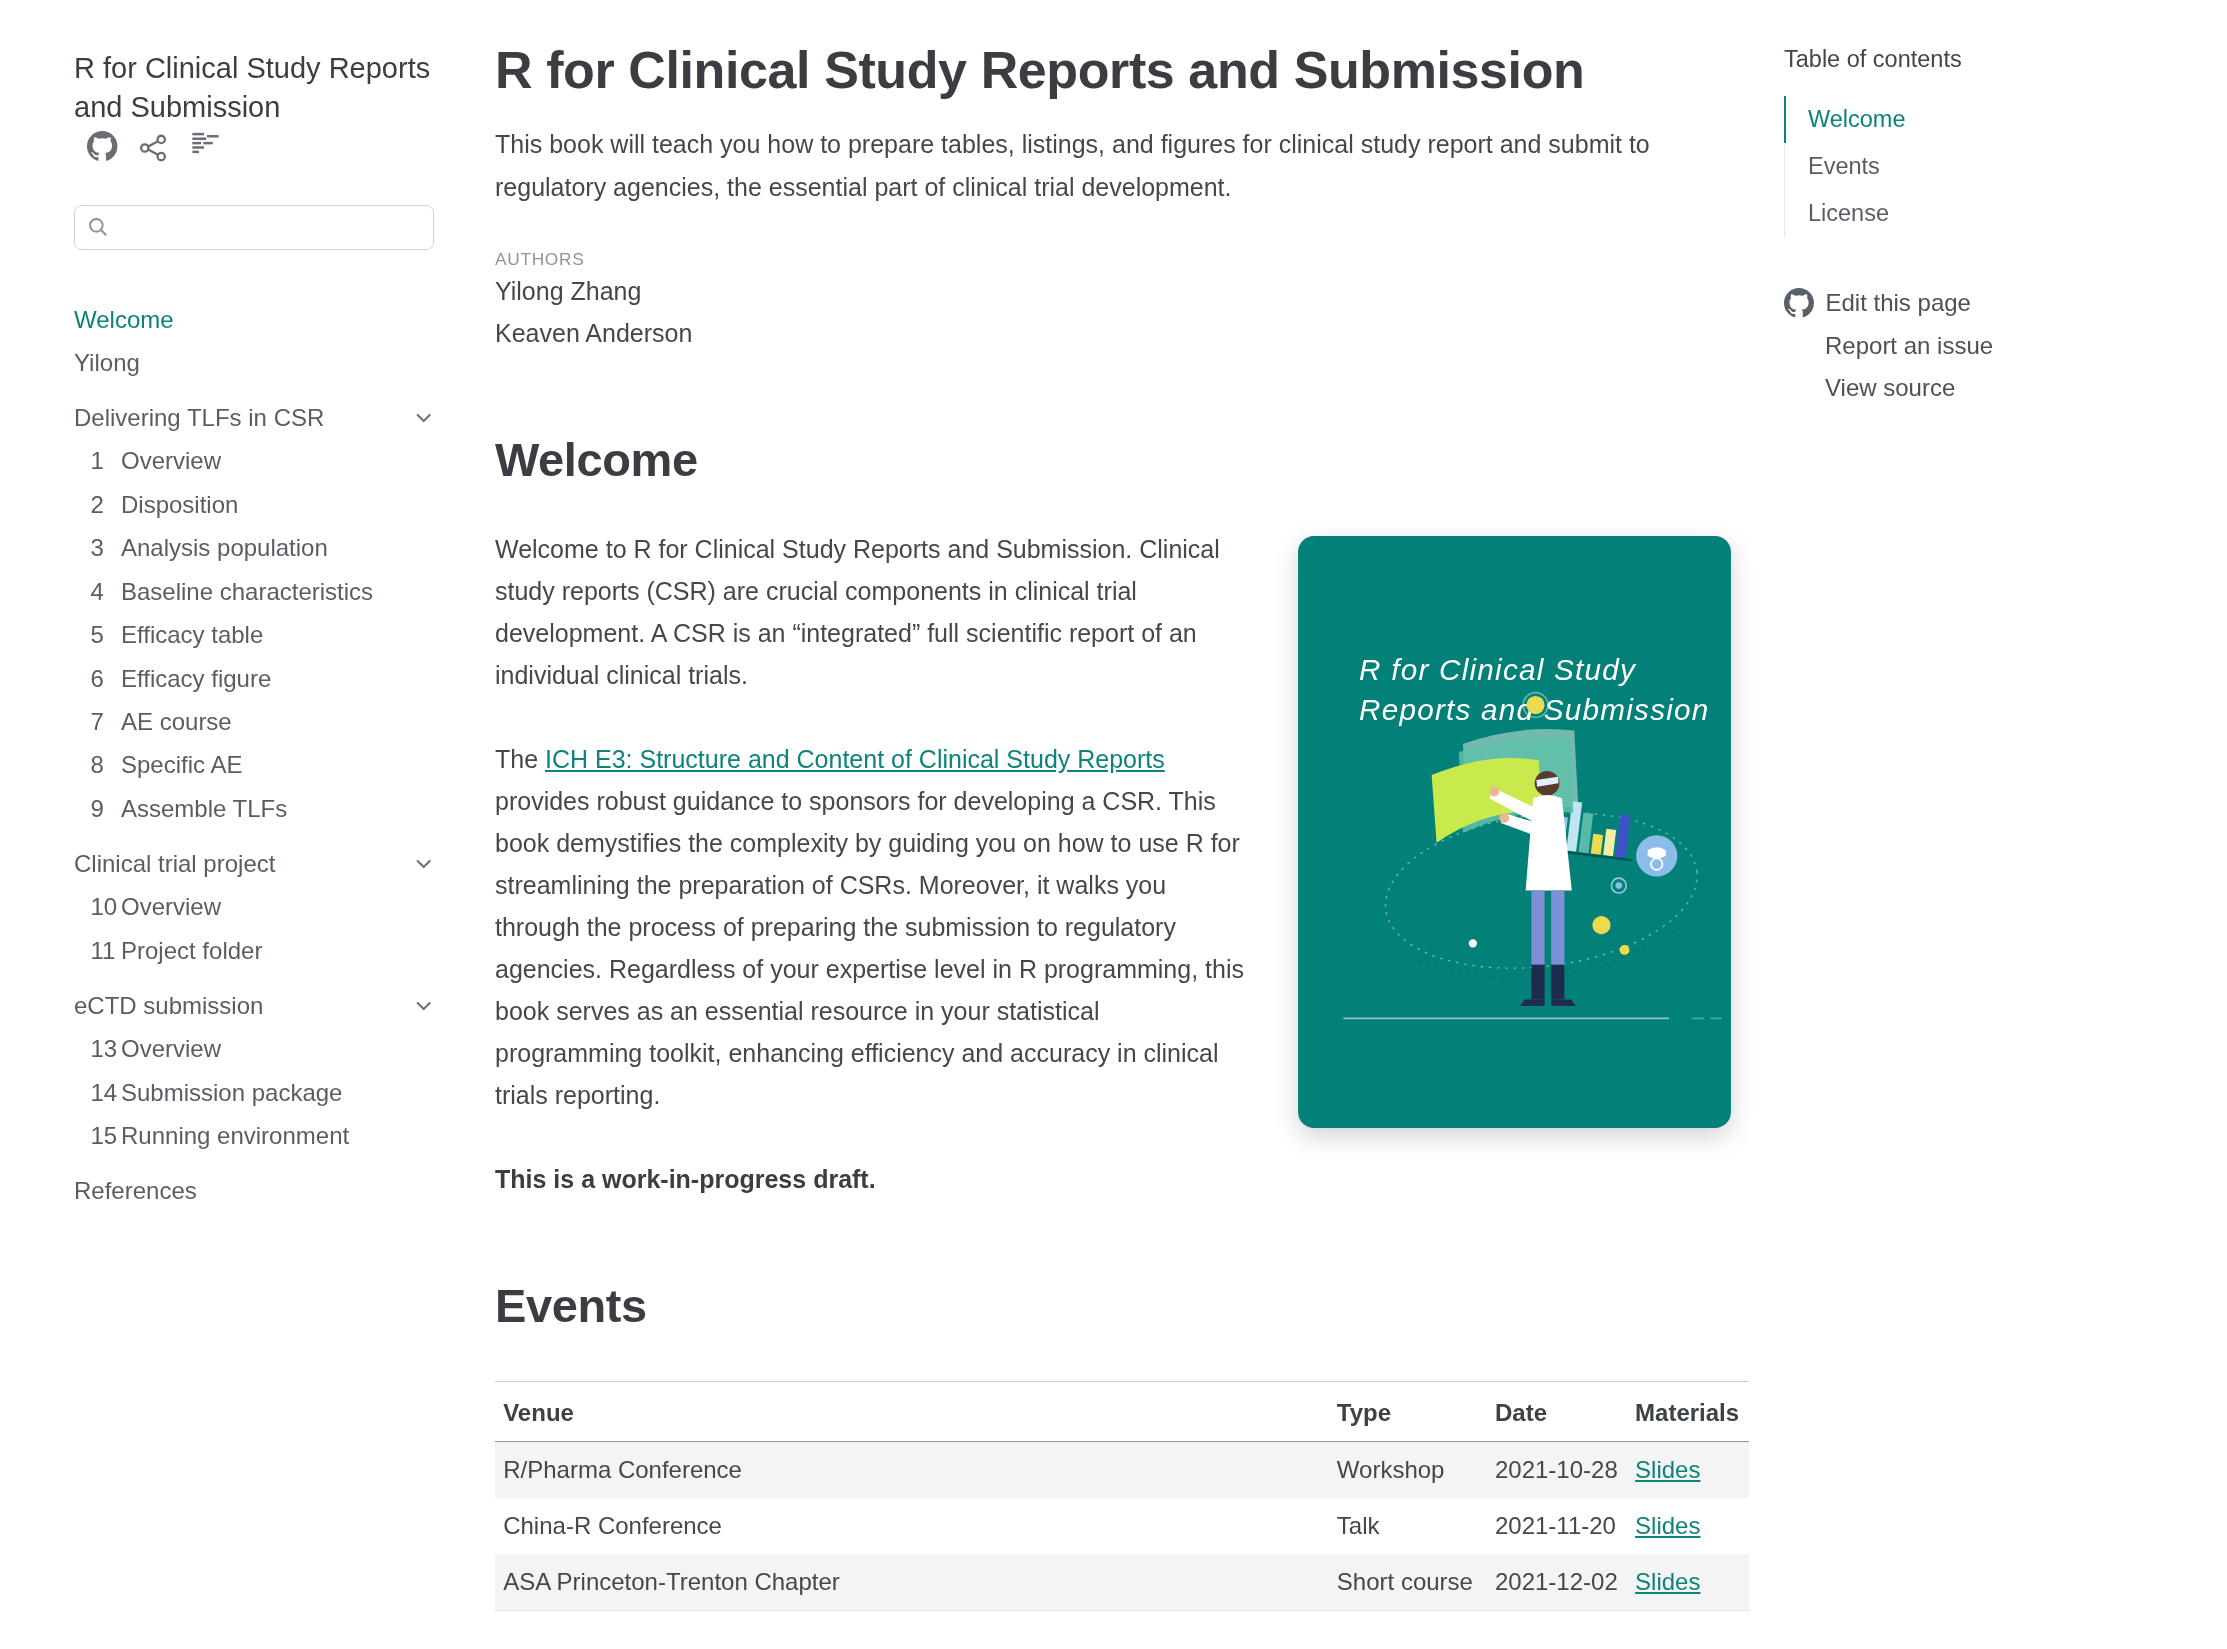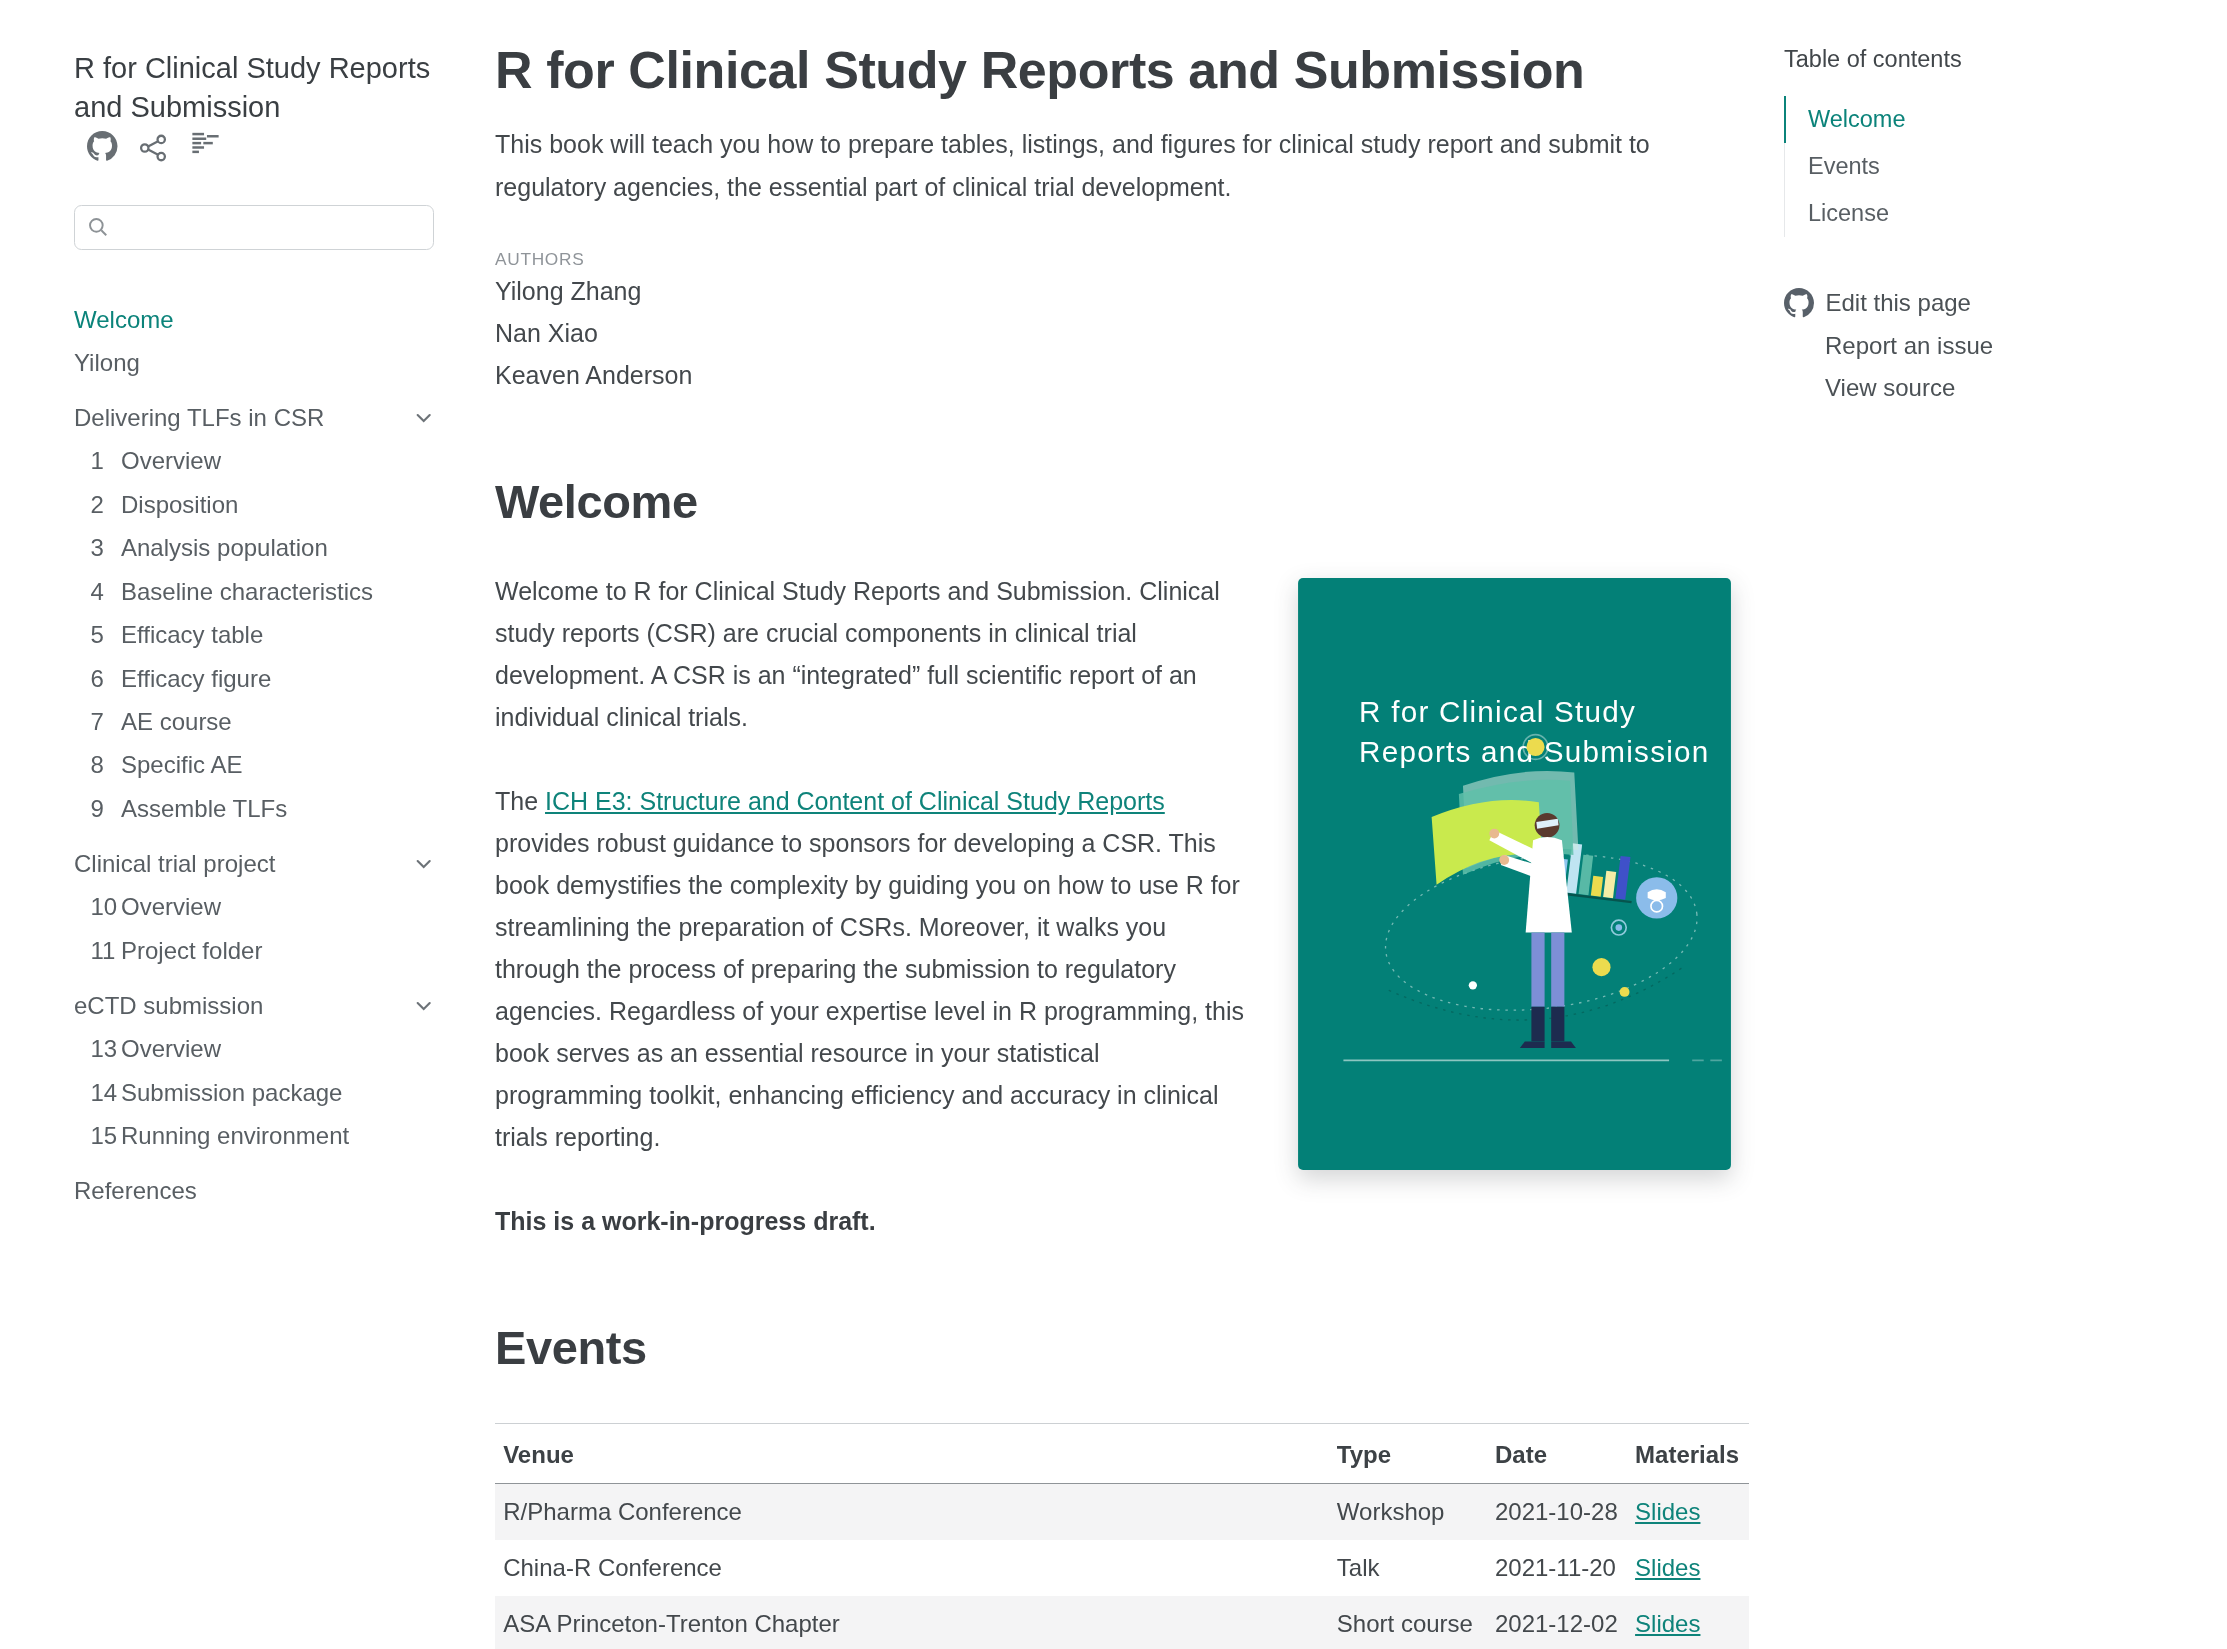--- a/index.html
+++ b/index.html
@@ -49,22 +49,23 @@
   .author { font-size: 25px; line-height: 1.68; color: #43484c; }
   .section-heading { font-size: 47px; font-weight: 700; letter-spacing: -0.4px; color: #3a3e42; }
   .section-welcome { margin-top: 78px; }
   .welcome-body { margin-top: 41px; font-size: 25px; line-height: 42px; }
   .welcome-body p + p { margin-top: 42px; }
   .welcome-body a { color: #0e837a; }
   .draft-note { margin-top: 42px; font-weight: 700; color: #3a3e42; font-size: 25px; }
   .cover {
     float: right; width: 433px; height: 592px;
     margin: 8.2px 18px 28px 46px;
-    border-radius: 5px; overflow: hidden;
+    border-radius: 16px; overflow: hidden;
     box-shadow: 0 8.2px 23px rgba(60,64,67,0.22);
+    font-style: italic;
   }
   .section-events { margin-top: 78px; clear: both; }
   .events-table { margin-top: 48px; width: 100%; border-collapse: collapse; font-size: 24px; color: #43484c;
     border-top: 0.8px solid #ccd0d3; border-bottom: 0.8px solid #e5e7e9; }
   .events-table thead th {
     text-align: left; font-weight: 700; padding: 16.5px 8.2px 14px 8.2px;
     border-bottom: 1.6px solid #8f9498; color: #3d4246;
   }
   .events-table tbody td { padding: 14px 8.2px; }
   .events-table tbody tr:nth-child(odd) { background: #f4f4f5; }
@@ -270,21 +271,20 @@
   <main class="main">
     <h1 class="page-title">R for Clinical Study Reports and Submission</h1>
     <p class="subtitle">This book will teach you how to prepare tables, listings, and figures for clinical study report and submit to regulatory agencies, the essential part of clinical trial development.</p>
 
     <div class="authors-block">
       <div class="authors-label">AUTHORS</div>
       <div>
 
           <div class="author">Yilong Zhang</div>
 
-          <div class="author">Nan Xiao</div>
 
           <div class="author">Keaven Anderson</div>
         </div>
     </div>
 
     <section class="section-welcome">
       <h2 class="section-heading">Welcome</h2>
 
       <div class="welcome-body">
 

